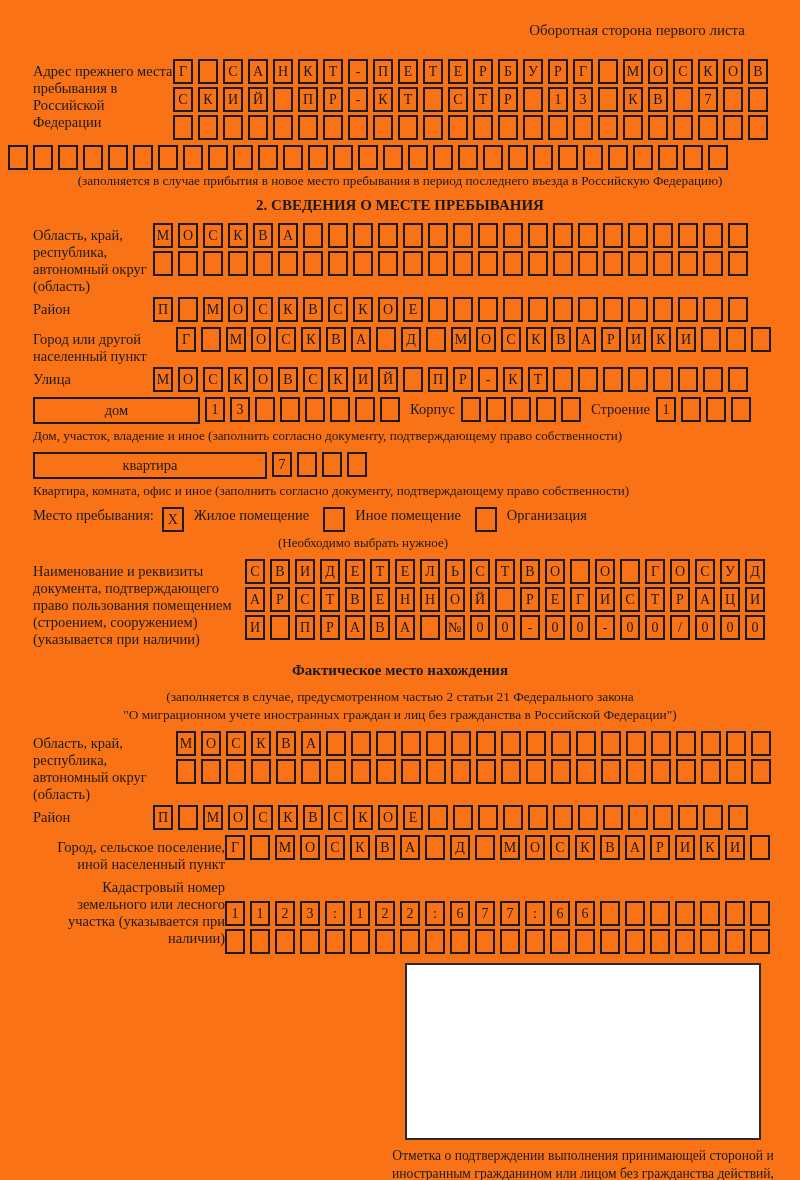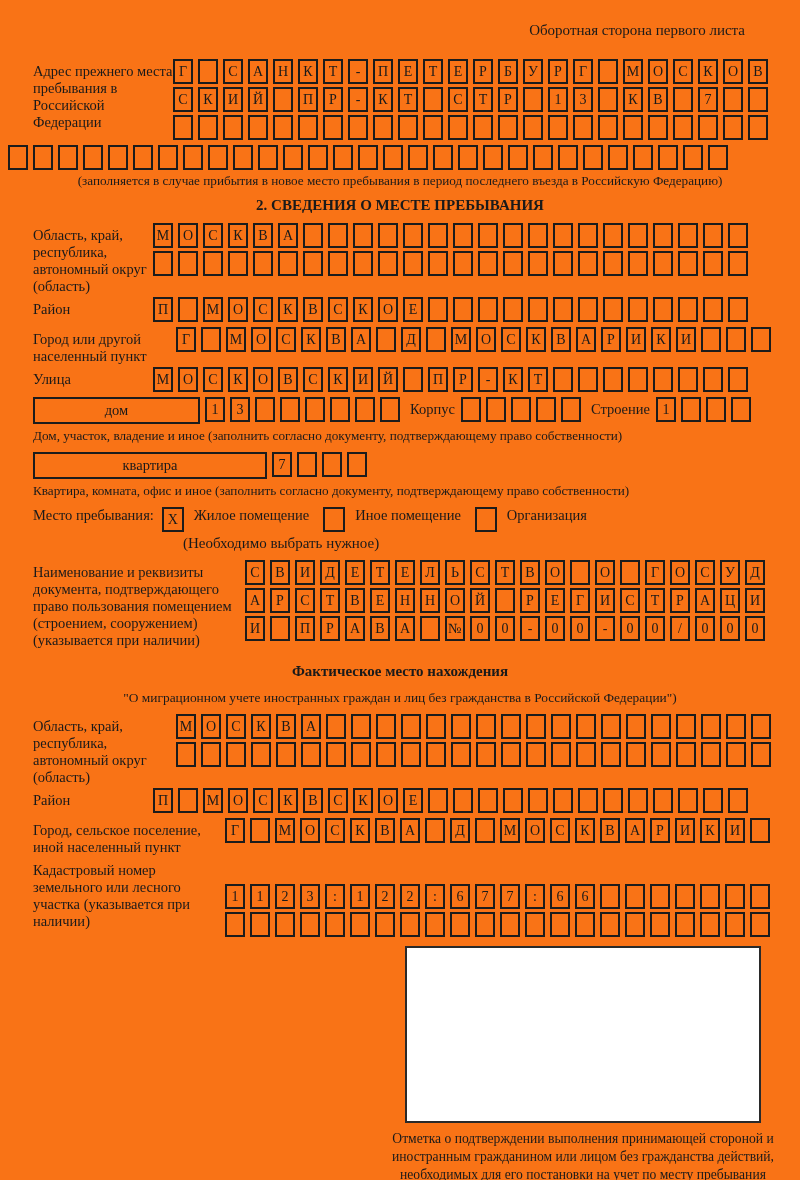--- a/index.html
+++ b/index.html
@@ -14,21 +14,21 @@
     overflow:hidden;
   }
   .header-note{
     text-align:right;
     padding-right:22px;
     font-size:15px;
     margin-bottom:20px;
   }
   .frow{display:flex; align-items:flex-start; margin-bottom:2px;}
   .lbl{font-size:14.5px; line-height:17px; flex:0 0 auto; padding-top:4px;}
-  .w140{width:140px;} .w120{width:120px;} .w143{width:143px;} .w190{width:192px;} .w210{width:212px;}
+  .w140{width:140px;} .w120{width:120px;} .w143{width:143px;} .w190{width:192px;text-align:right;} .w210{width:212px;}
   .rows{flex:1 1 auto;}
   .cellrow{display:flex; gap:5px; margin-bottom:3px;}
   .cell{
     flex:0 0 auto;
     width:20px; height:25px;
     border:2px solid #1c1c1c;
     box-sizing:border-box;
     display:flex; align-items:center; justify-content:center;
     font-size:14px; line-height:1;
   }
@@ -45,21 +45,21 @@
   .kv-box{width:234px; margin-right:5px;}
   .inline-lbl{font-size:14.5px; padding:4px 6px 0 10px; flex:0 0 auto;}
   .house-row{display:flex; align-items:flex-start; margin-bottom:2px;}
   .stay-row{display:flex; align-items:flex-start; margin-top:5px; font-size:14.5px;}
   .checkbox{
     width:22px; height:25px; border:2px solid #1c1c1c; box-sizing:border-box;
     display:flex; align-items:center; justify-content:center;
     font-size:14px; flex:0 0 auto;
   }
   .stay-row .opt-label{margin:0 14px 0 10px;}
-  .stay-note{font-size:15px; margin:3px 0 8px 150px; width:360px; text-align:left;}
+  .stay-note{font-size:13px; margin:3px 0 8px 150px; width:360px; text-align:center;}
   .subtitle{text-align:center; font-size:13.4px; line-height:18px;}
   .cad-rows{padding-top:26px;}
   .stamp-wrap{width:390px; margin-left:355px; margin-top:6px;}
   .stamp-box{width:356px; height:177px; border:2px solid #2a2a2a; box-sizing:border-box; margin:0 auto 7px auto; background:#ffffff;}
   .stamp-caption{font-size:13.6px; line-height:18px; text-align:center;}
 </style>
 </head>
 <body>
 
 <div class="page">
@@ -459,20 +459,21 @@
           <span class="cell">0</span>
           <span class="cell">/</span>
           <span class="cell">0</span>
           <span class="cell">0</span>
           <span class="cell">0</span>
         </div>
     </div>
   </div>
 
   <div class="sec-title" style="margin-top:14px;">Фактическое место нахождения</div>
+  <div class="subtitle">(заполняется в случае, предусмотренном частью 2 статьи 21 Федерального закона</div>
   <div class="subtitle" style="margin-bottom:7px;">"О миграционном учете иностранных граждан и лиц без гражданства в Российской Федерации")</div>
 
   <div class="frow">
     <div class="lbl w143">Область, край, республика, автономный округ (область)</div>
     <div class="rows">
       <div class="cellrow">
           <span class="cell">М</span>
           <span class="cell">О</span>
           <span class="cell">С</span>
           <span class="cell">К</span>

